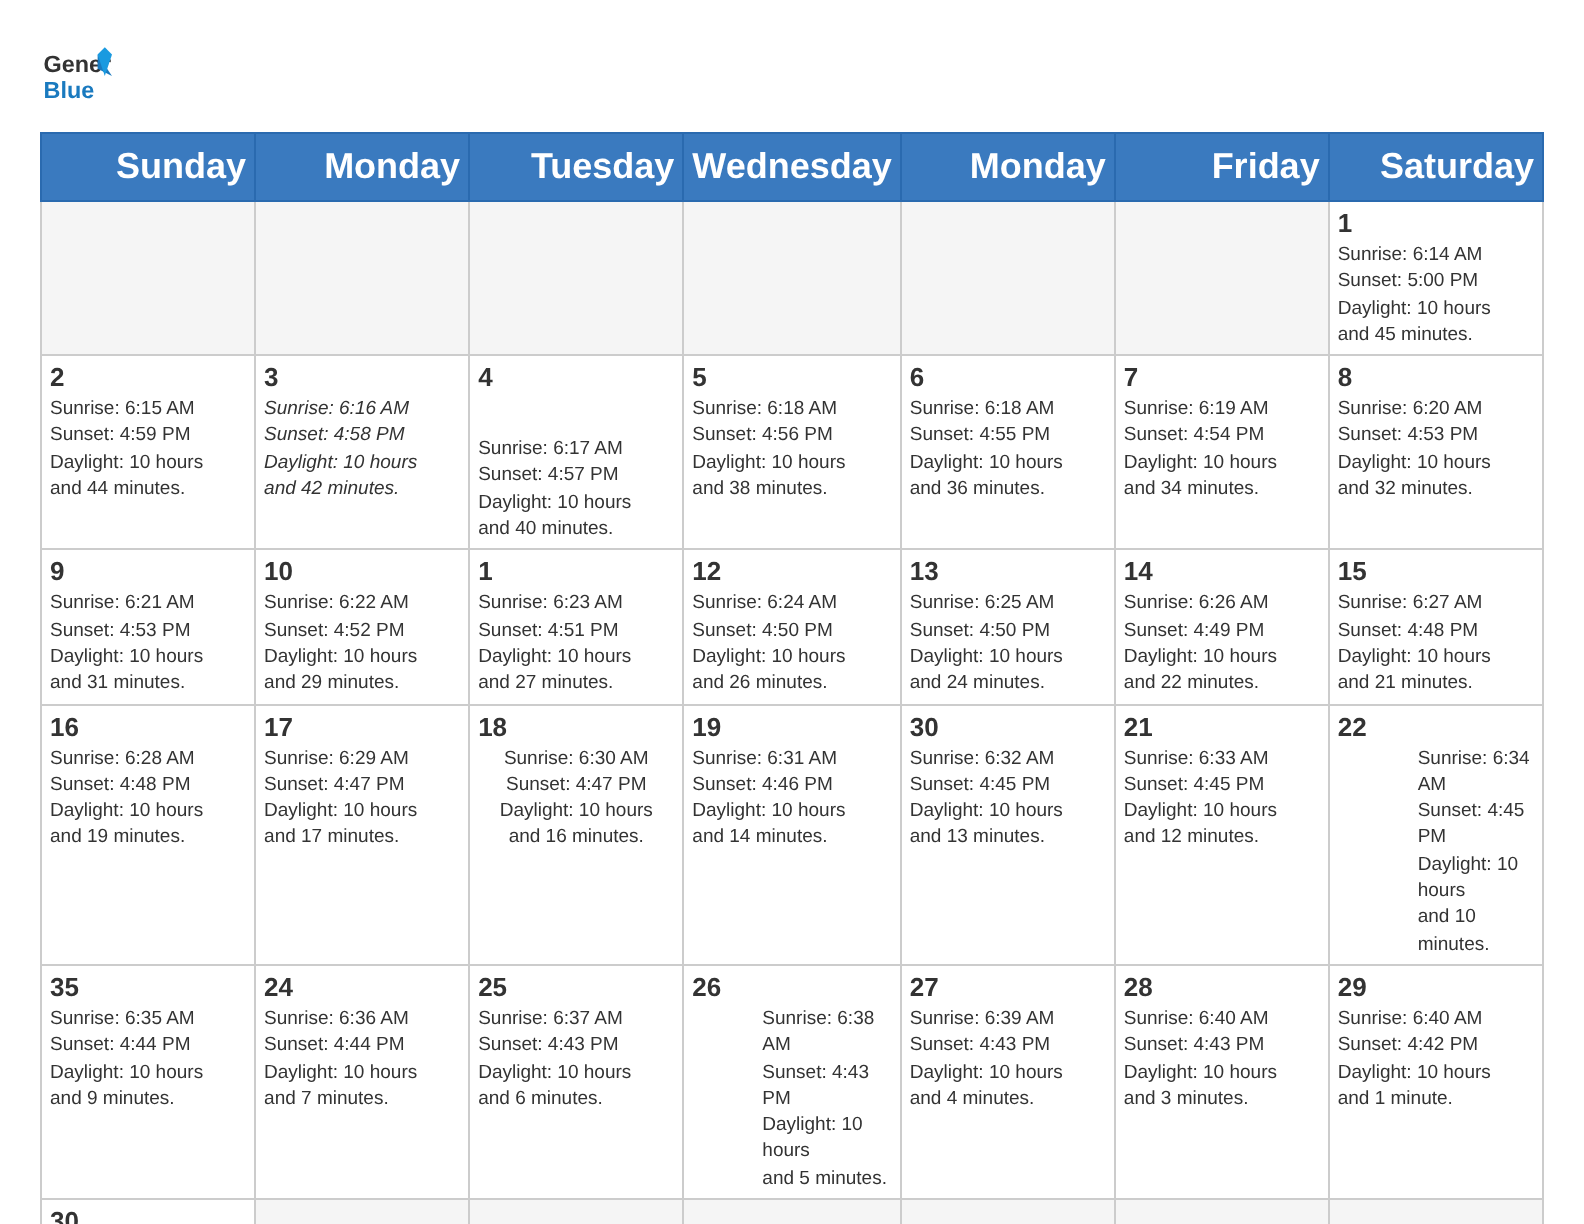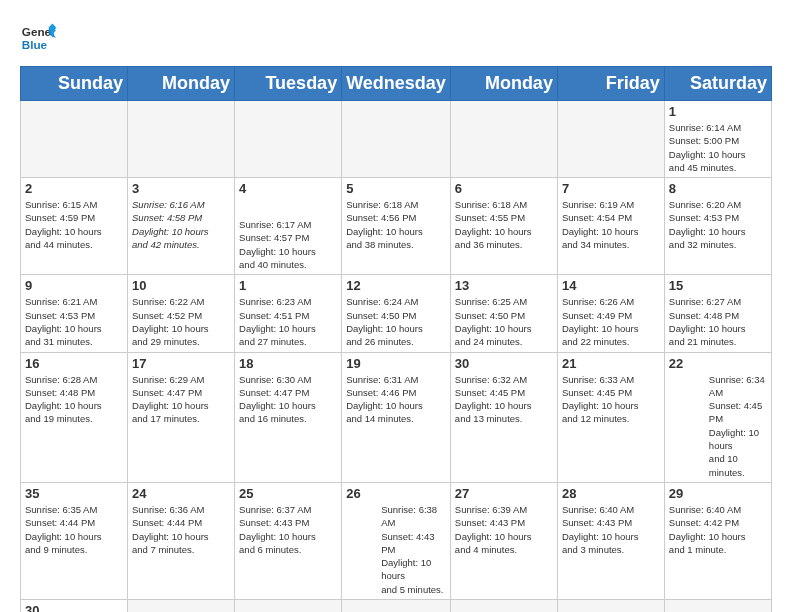--- a/index.html
+++ b/index.html
@@ -235,21 +235,21 @@
         </td>
         <td>
           <span class="day-number">17</span>
           <div class="day-info" style="white-space: pre-line;">Sunrise: 6:29 AM
 Sunset: 4:47 PM
 Daylight: 10 hours
 and 17 minutes.</div>
         </td>
         <td>
           <span class="day-number">18</span>
-          <div class="day-info" style="white-space: pre-line;">Sunrise: 6:30 AM
+          <div class="day-info" style="white-space: pre-line; text-align: center;">Sunrise: 6:30 AM
 Sunset: 4:47 PM
 Daylight: 10 hours
 and 16 minutes.</div>
         </td>
         <td>
           <span class="day-number">19</span>
           <div class="day-info" style="white-space: pre-line;">Sunrise: 6:31 AM
 Sunset: 4:46 PM
 Daylight: 10 hours
 and 14 minutes.</div>

